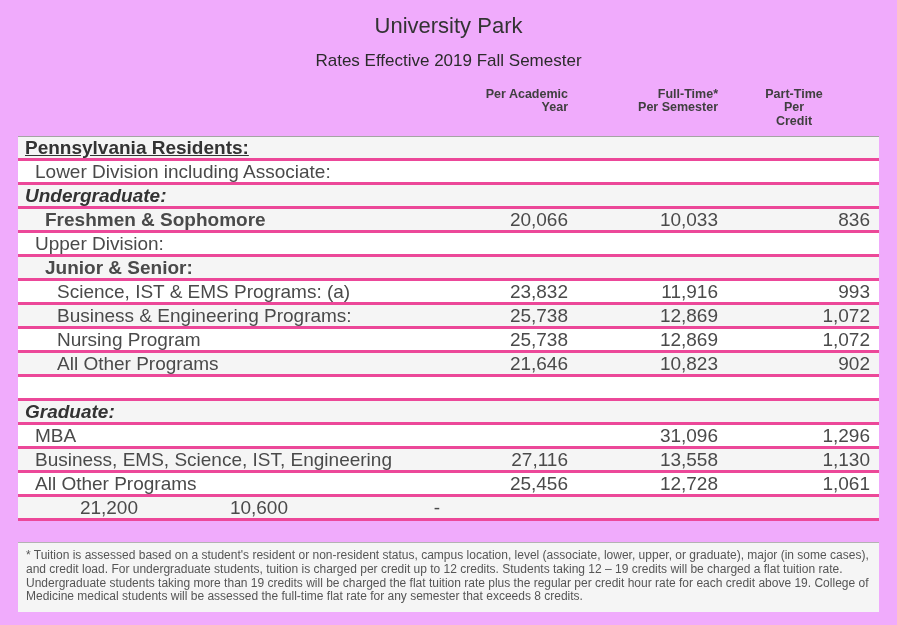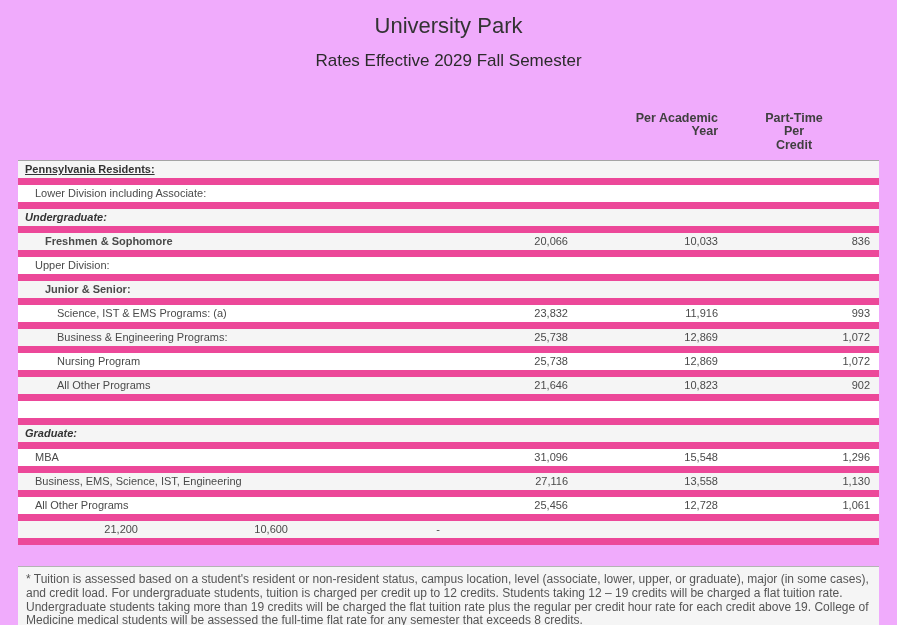--- a/index.html
+++ b/index.html
@@ -32,35 +32,34 @@
   .col-headers {
     display: flex;
     margin: 16px 18px 0 18px;
     padding-right: 9px;
     font-weight: bold;
     font-size: 12.5px;
     line-height: 1.06;
     color: #3f3f3f;
   }
   .col-headers .spacer { flex: 1; }
-  .col-head { text-align: right; white-space: pre-line; margin-top: 24px; }
+  .col-head { text-align: right; white-space: pre-line; }
   .col-head.c1 { width: 120px; }
   .col-head.c2 { width: 150px; }
   .col-head.c3 { width: 152px; text-align: center; }
 
   .tuition-table {
     margin: 8px 18px 0 18px;
     border-top: 1px solid #a4a4a4;
   }
   .t-row {
     display: flex;
-    align-items: center;
     height: 24px;
-    border-bottom: 7px solid #ec4899;
-    font-size: 11px;
+    border-bottom: 3px solid #ec4899;
+    font-size: 19px;
     color: #4a4a4a;
     padding-right: 9px;
     background: #ffffff;
   }
   .t-row.shaded { background: #f5f5f5; }
   .t-label { flex: 1; white-space: nowrap; overflow: hidden; }
   .indent-0 { padding-left: 7px; }
   .indent-1 { padding-left: 17px; }
   .indent-2 { padding-left: 27px; font-weight: bold; }
   .indent-3 { padding-left: 39px; }
@@ -80,26 +79,28 @@
     line-height: 1.16;
     color: #555555;
   }
 </style>
 </head>
 <body>
 
 <div class="page">
 
   <div class="title">University Park</div>
-  <div class="subtitle">Rates Effective 2029 Fall Semester</div>
+  <div class="subtitle">Rates Effective 2019 Fall Semester</div>
 
   <div class="col-headers">
     <div class="spacer"></div>
     <div class="col-head c1">Per Academic
 Year</div>
+    <div class="col-head c2">Full-Time*
+Per Semester</div>
     <div class="col-head c3">Part-Time
 Per
 Credit</div>
   </div>
 
   <div class="tuition-table" id="tuition-table">
       <div class="t-row shaded">
         <span class="t-label indent-0 variant-underline">Pennsylvania Residents:</span>
         <span class="t-val c1"></span>
         <span class="t-val c2"></span>
@@ -167,21 +168,20 @@
       </div>
       <div class="t-row shaded">
         <span class="t-label indent-0 variant-italic">Graduate:</span>
         <span class="t-val c1"></span>
         <span class="t-val c2"></span>
         <span class="t-val c3"></span>
       </div>
       <div class="t-row">
         <span class="t-label indent-1">MBA</span>
         <span class="t-val c1">31,096</span>
-        <span class="t-val c2">15,548</span>
         <span class="t-val c3">1,296</span>
       </div>
       <div class="t-row shaded">
         <span class="t-label indent-1">Business, EMS, Science, IST, Engineering</span>
         <span class="t-val c1">27,116</span>
         <span class="t-val c2">13,558</span>
         <span class="t-val c3">1,130</span>
       </div>
       <div class="t-row">
         <span class="t-label indent-1">All Other Programs</span>

